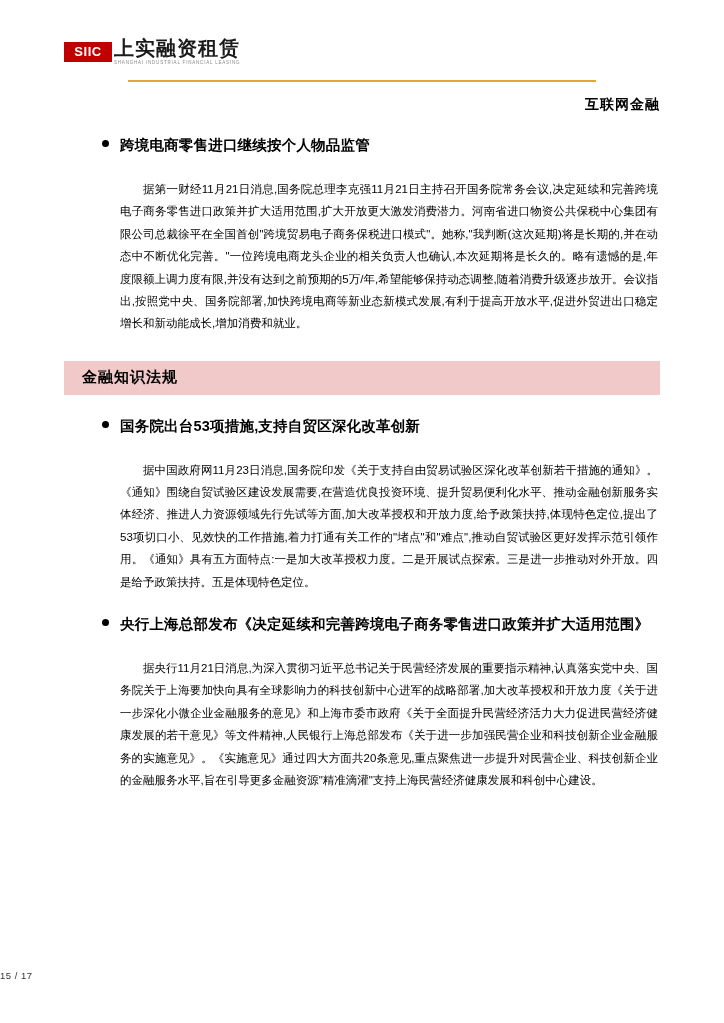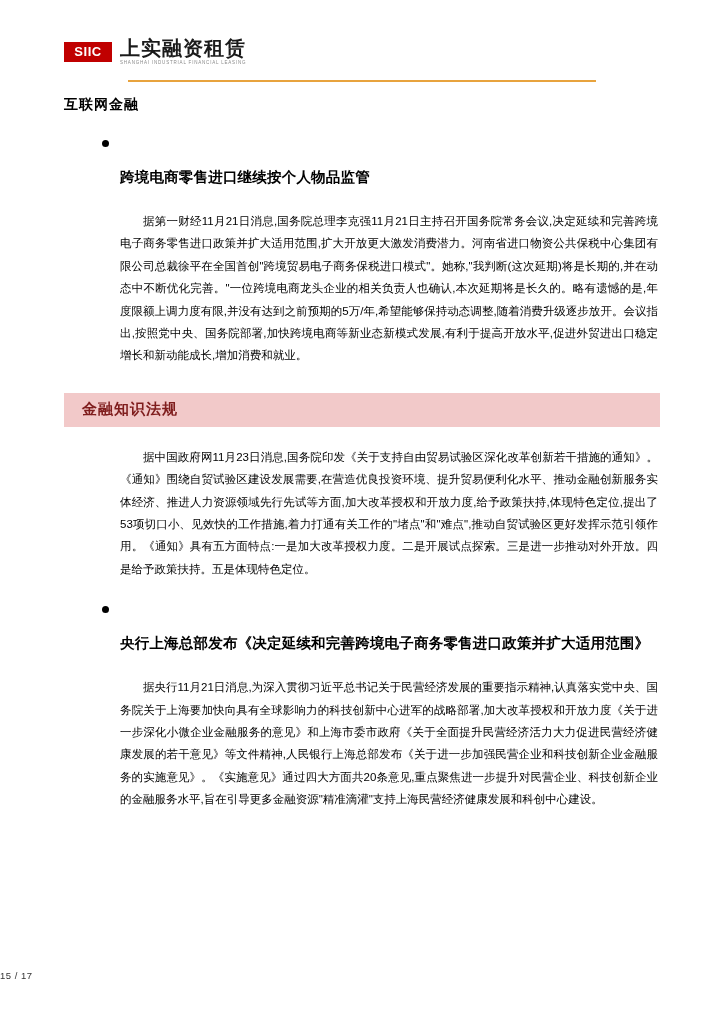--- a/index.html
+++ b/index.html
@@ -42,21 +42,21 @@
     color: #ffffff;
     font-size: 13px;
     font-weight: bold;
     letter-spacing: 0.5px;
     display: flex;
     align-items: center;
     justify-content: center;
     font-family: "Liberation Sans", sans-serif;
   }
   .logo-text-block {
-    margin-left: 8px;
+    margin-left: 2px;
     line-height: 1.05;
   }
   .logo-cn {
     font-size: 20px;
     font-weight: bold;
     color: #1a1a1a;
     letter-spacing: 1px;
   }
   .logo-en {
     font-size: 4.5px;
@@ -73,36 +73,37 @@
     background: #e8a33d;
   }
 
   
   .section-plain {
     margin-top: 18px;
     font-size: 14px;
     font-weight: bold;
     color: #000000;
     letter-spacing: 1px;
+    text-align: right;
   }
 
   
   .section-banner {
     margin-top: 26px;
     background: #f2c9c9;
     height: 34px;
     display: flex;
     align-items: center;
     padding-left: 18px;
     box-sizing: border-box;
   }
   .section-banner .banner-text {
     font-size: 15px;
     font-weight: bold;
-    color: #7f1d1d;
+    color: #000000;
     letter-spacing: 1px;
   }
 
   
   .article {
     margin-top: 18px;
   }
   .article-title {
     display: flex;
     align-items: flex-start;
@@ -116,21 +117,20 @@
     margin-top: 8px;
     margin-right: 11px;
     flex: 0 0 auto;
   }
   .article-title-text {
     font-size: 14.5px;
     font-weight: bold;
     line-height: 1.85;
     letter-spacing: 0.2px;
     color: #000000;
-    margin-top: 32px;
   }
   .article-body {
     margin-top: 19px;
     padding-left: 56px;
     padding-right: 2px;
     font-size: 11.5px;
     line-height: 1.95;
     text-align: justify;
     text-justify: inter-ideograph;
     color: #000000;
@@ -173,20 +173,24 @@
       <span class="article-title-text">跨境电商零售进口继续按个人物品监管</span>
     </div>
     <div class="article-body">据第一财经11月21日消息,国务院总理李克强11月21日主持召开国务院常务会议,决定延续和完善跨境电子商务零售进口政策并扩大适用范围,扩大开放更大激发消费潜力。河南省进口物资公共保税中心集团有限公司总裁徐平在全国首创"跨境贸易电子商务保税进口模式"。她称,"我判断(这次延期)将是长期的,并在动态中不断优化完善。"一位跨境电商龙头企业的相关负责人也确认,本次延期将是长久的。略有遗憾的是,年度限额上调力度有限,并没有达到之前预期的5万/年,希望能够保持动态调整,随着消费升级逐步放开。会议指出,按照党中央、国务院部署,加快跨境电商等新业态新模式发展,有利于提高开放水平,促进外贸进出口稳定增长和新动能成长,增加消费和就业。</div>
   </div>
 
   <div class="section-banner">
     <span class="banner-text">金融知识法规</span>
   </div>
 
   <div class="article">
+    <div class="article-title">
+      <span class="bullet"></span>
+      <span class="article-title-text">国务院出台53项措施,支持自贸区深化改革创新</span>
+    </div>
     <div class="article-body">据中国政府网11月23日消息,国务院印发《关于支持自由贸易试验区深化改革创新若干措施的通知》。《通知》围绕自贸试验区建设发展需要,在营造优良投资环境、提升贸易便利化水平、推动金融创新服务实体经济、推进人力资源领域先行先试等方面,加大改革授权和开放力度,给予政策扶持,体现特色定位,提出了53项切口小、见效快的工作措施,着力打通有关工作的"堵点"和"难点",推动自贸试验区更好发挥示范引领作用。《通知》具有五方面特点:一是加大改革授权力度。二是开展试点探索。三是进一步推动对外开放。四是给予政策扶持。五是体现特色定位。</div>
   </div>
 
   <div class="article">
     <div class="article-title">
       <span class="bullet"></span>
       <span class="article-title-text">央行上海总部发布《决定延续和完善跨境电子商务零售进口政策并扩大适用范围》</span>
     </div>
     <div class="article-body">据央行11月21日消息,为深入贯彻习近平总书记关于民营经济发展的重要指示精神,认真落实党中央、国务院关于上海要加快向具有全球影响力的科技创新中心进军的战略部署,加大改革授权和开放力度《关于进一步深化小微企业金融服务的意见》和上海市委市政府《关于全面提升民营经济活力大力促进民营经济健康发展的若干意见》等文件精神,人民银行上海总部发布《关于进一步加强民营企业和科技创新企业金融服务的实施意见》。《实施意见》通过四大方面共20条意见,重点聚焦进一步提升对民营企业、科技创新企业的金融服务水平,旨在引导更多金融资源"精准滴灌"支持上海民营经济健康发展和科创中心建设。</div>
   </div>

